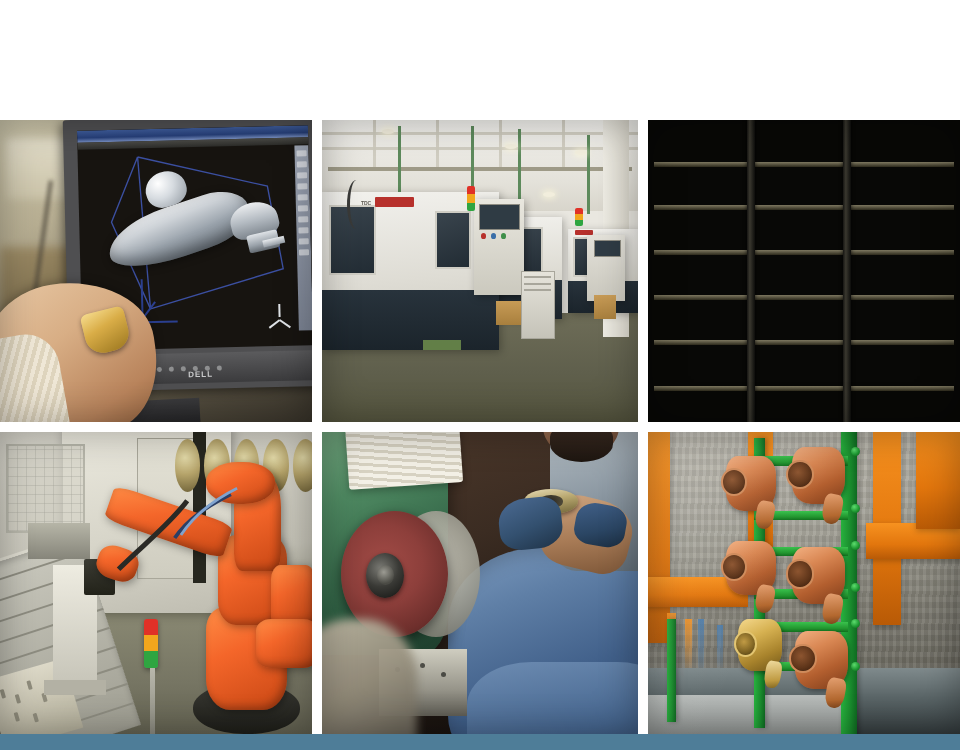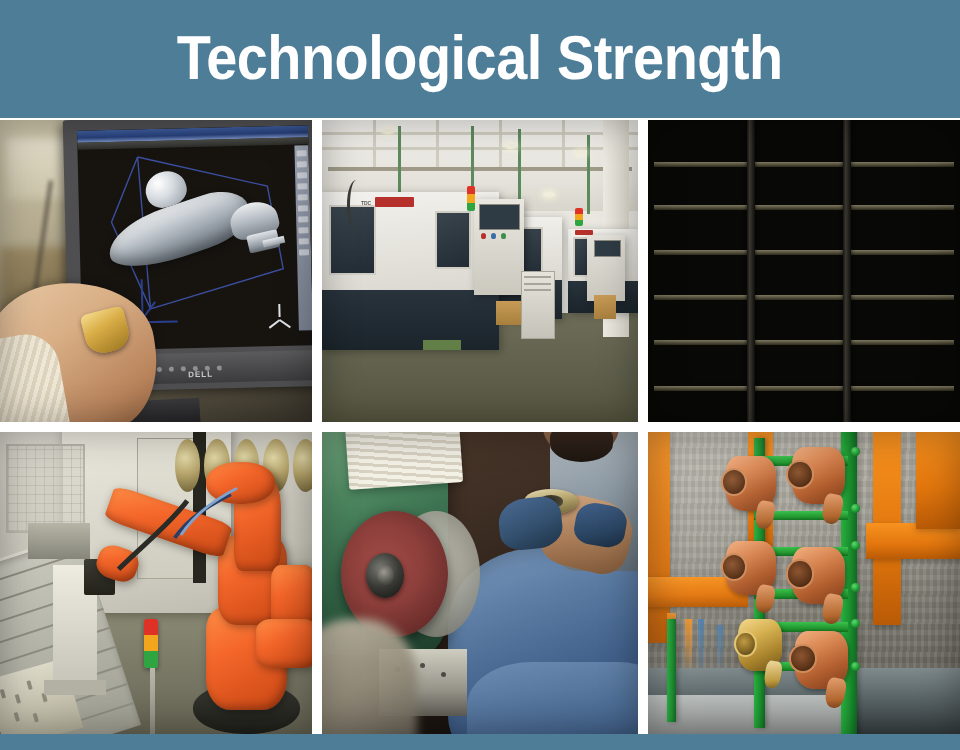--- a/index.html
+++ b/index.html
@@ -612,23 +612,20 @@
     position:absolute; inset:0;
     box-shadow: inset 0 0 38px rgba(0,0,0,.32);
     pointer-events:none;
   }
 </style>
 </head>
 <body>
 
 <div class="page">
 
-  <div class="header-banner">
-    <div class="header-title">Technological Strength</div>
-  </div>
 
   <div class="photo-grid">
 
     <div class="photo-cell">
       <div class="photo-inner">
         <div class="p1-bg"></div>
         <div class="p1-shelf"></div>
         <div class="p1-box"></div>
         <div class="p1-pole"></div>
 

